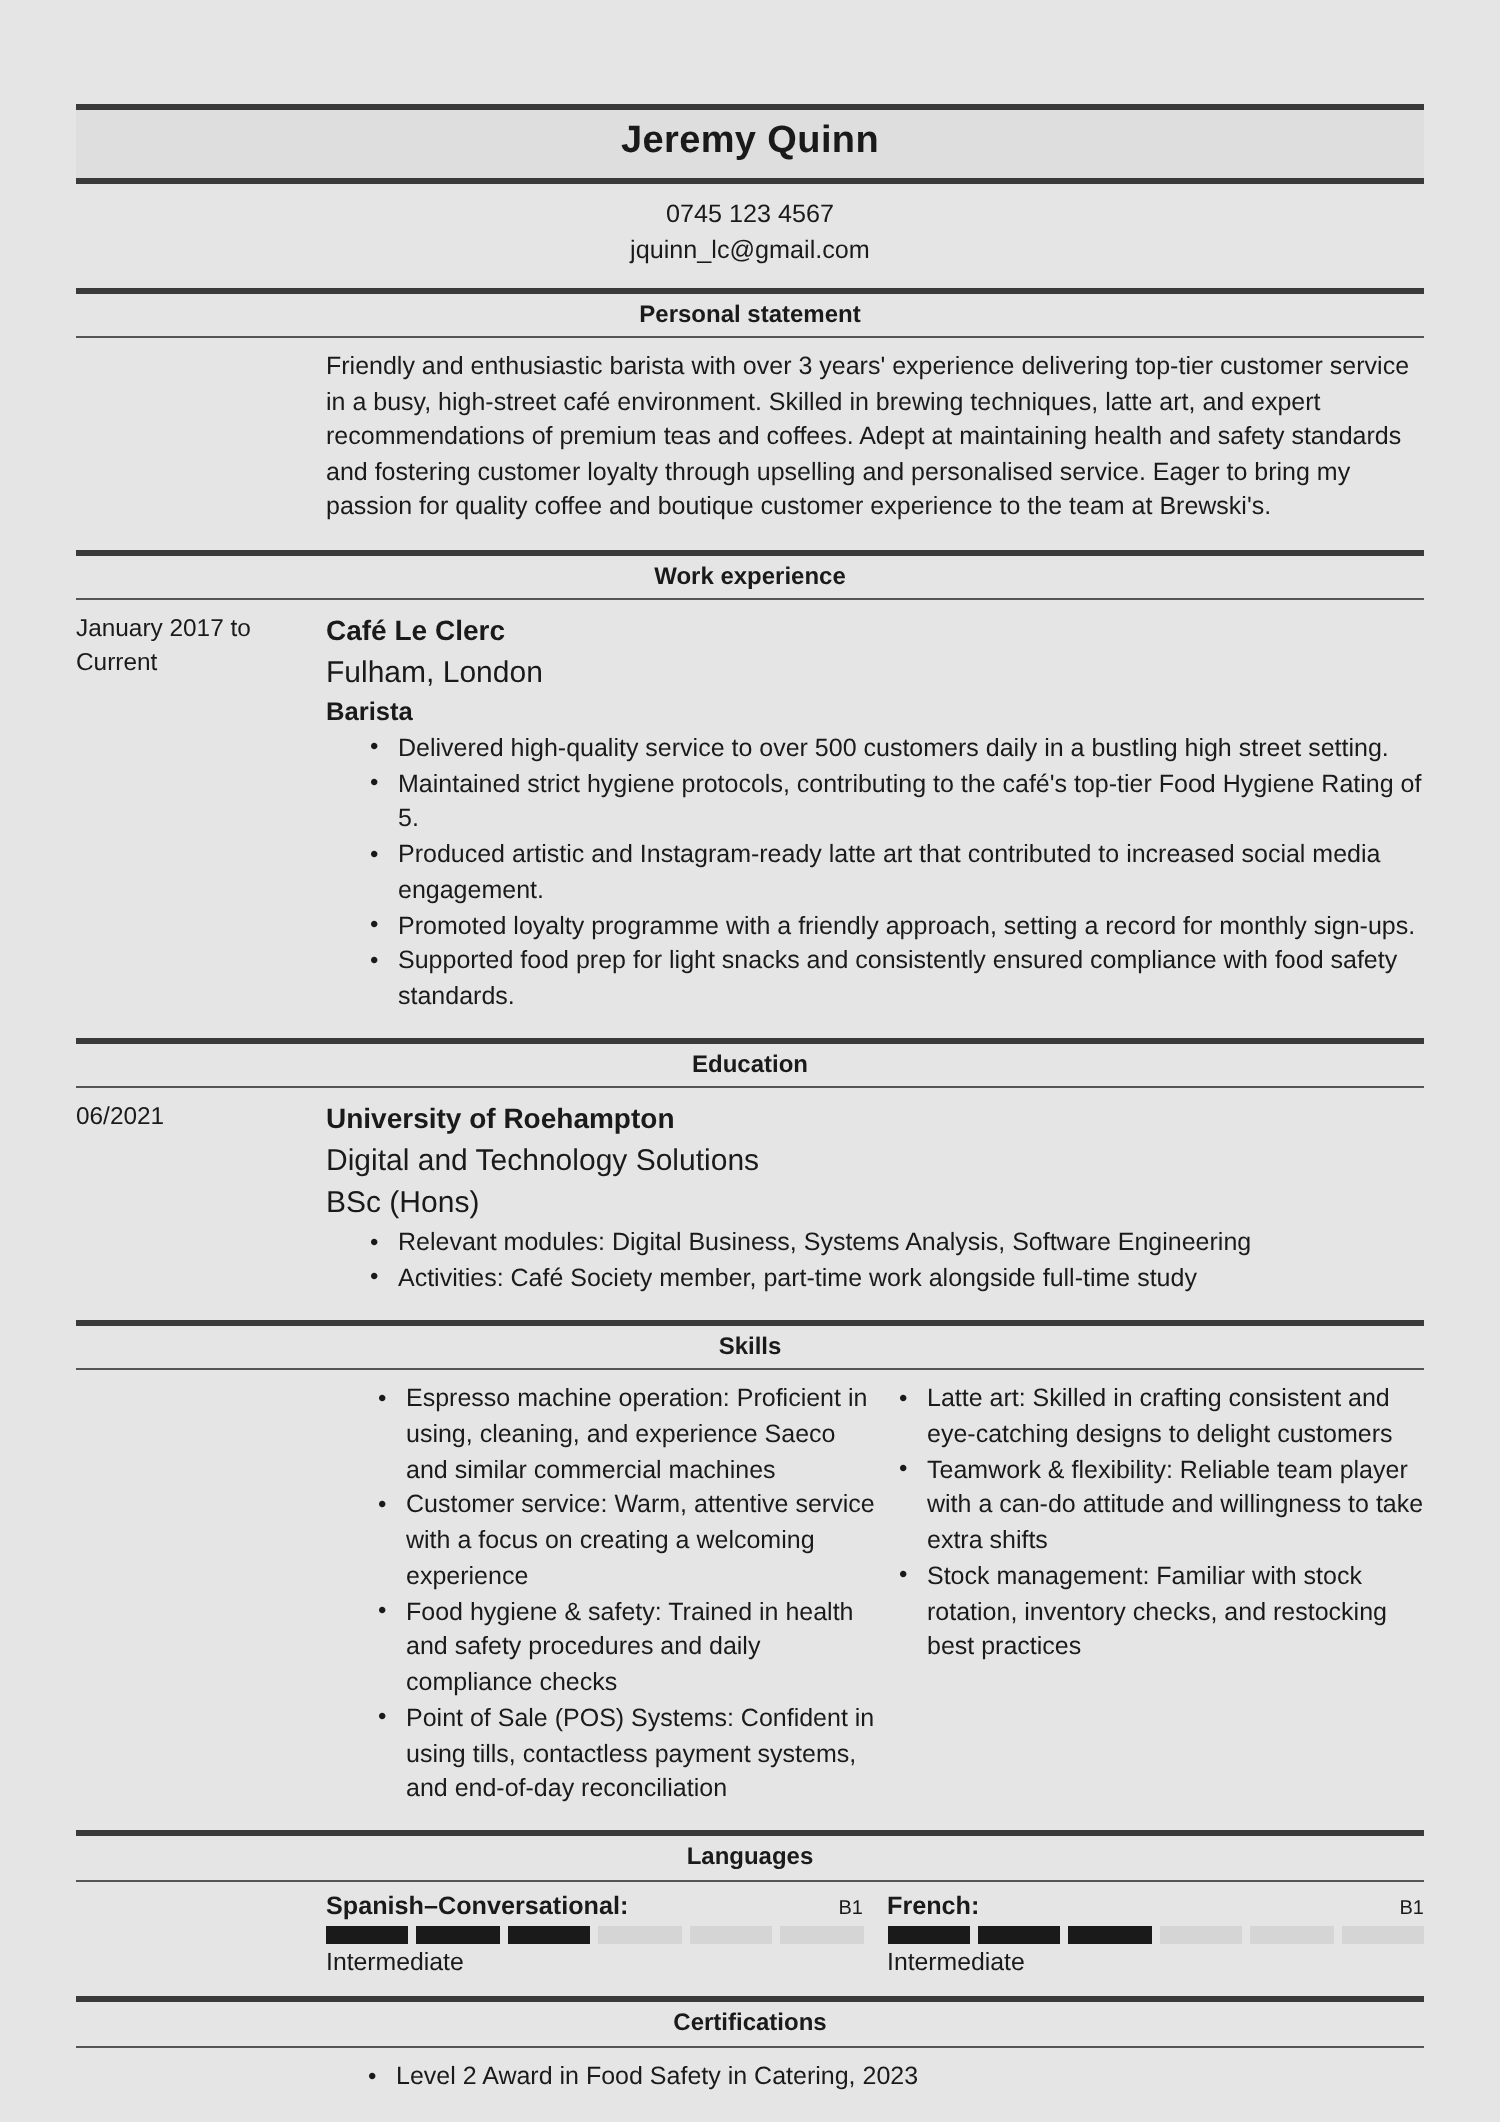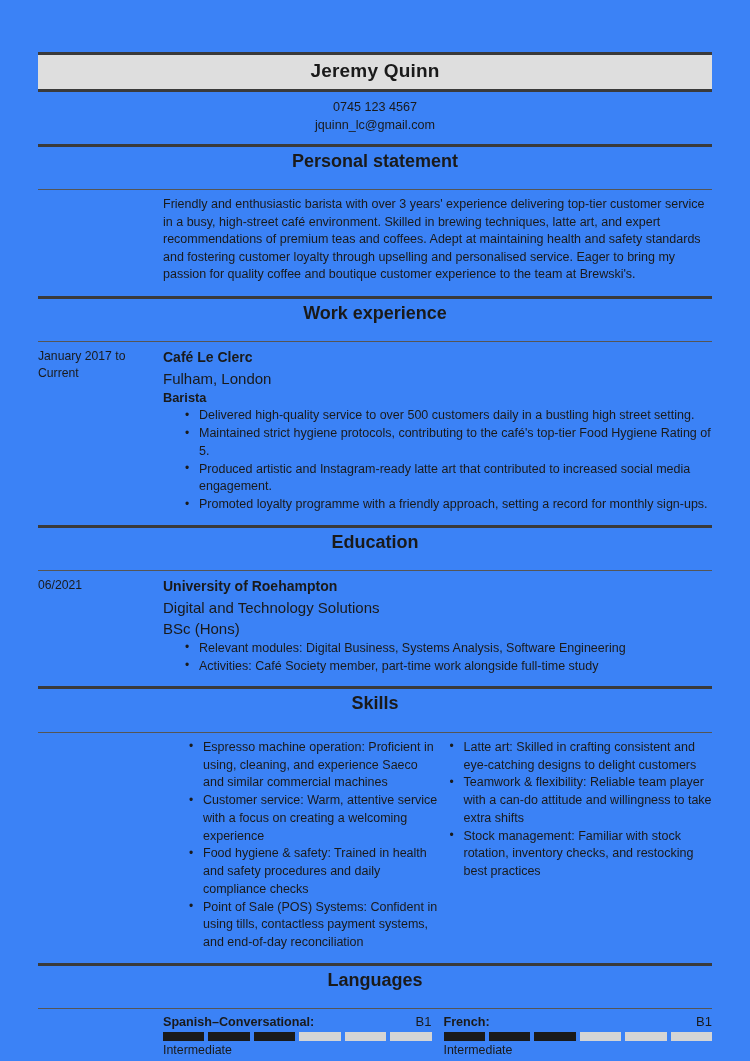--- a/index.html
+++ b/index.html
@@ -11,21 +11,21 @@
     width: 750px; height: 1061px;
     font-family: "Liberation Sans", sans-serif;
     color: #1a1a1a;
     -webkit-font-smoothing: antialiased;
   }
 
   .page {
     position: relative;
     width: 750px; height: 1061px;
     padding: 0;
-    background: #3b82f6;
+    background: #e5e5e5;
   }
 
   .sheet {
     margin: 0 38px 0 38px;
     padding-top: 52px;
   }
 
   
   .namebar {
     border-top: 3px solid #3a3a3a;
@@ -47,22 +47,22 @@
     font-size: 12.6px;
     line-height: 1.42;
   }
 
   
   .section-head {
     border-top: 3px solid #3a3a3a;
     border-bottom: 1px solid #555;
     text-align: center;
     font-weight: bold;
-    font-size: 18px;
-    padding: 3px 0 16px 0;
+    font-size: 12px;
+    padding: 3px 0 3px 0;
     line-height: 1.3;
   }
 
   
   .row {
     display: flex;
     align-items: flex-start;
     padding-top: 6px;
   }
   .row .col-date {
@@ -137,21 +137,21 @@
     padding-right: 12px;
   }
   .lang-col:last-child { padding-right: 0; }
   .lang-top {
     display: flex;
     justify-content: space-between;
     align-items: baseline;
     font-size: 12.6px;
   }
   .lang-name { font-weight: bold; }
-  .lang-level { font-size: 13px; }
+  .lang-level { font-size: 10px; }
   .lang-bar {
     display: flex;
     gap: 4px;
     margin-top: 3px;
   }
   .lang-bar .seg {
     height: 9px;
     flex: 1 1 0;
     background: #d5d5d5;
   }
@@ -191,20 +191,21 @@
       <div class="col-date">January 2017 to Current</div>
       <div class="col-body">
         <div class="org">Café Le Clerc</div>
         <div class="place">Fulham, London</div>
         <div class="role">Barista</div>
         <ul class="bullets">
           <li>Delivered high-quality service to over 500 customers daily in a bustling high street setting.</li>
           <li>Maintained strict hygiene protocols, contributing to the café's top-tier Food Hygiene Rating of 5.</li>
           <li>Produced artistic and Instagram-ready latte art that contributed to increased social media engagement.</li>
           <li>Promoted loyalty programme with a friendly approach, setting a record for monthly sign-ups.</li>
+          <li>Supported food prep for light snacks and consistently ensured compliance with food safety standards.</li>
         </ul>
       </div>
     </div>
 
     <div class="section-head">Education</div>
     <div class="row block-pad">
       <div class="col-date">06/2021</div>
       <div class="col-body">
         <div class="org">University of Roehampton</div>
         <div class="place">Digital and Technology Solutions</div>

